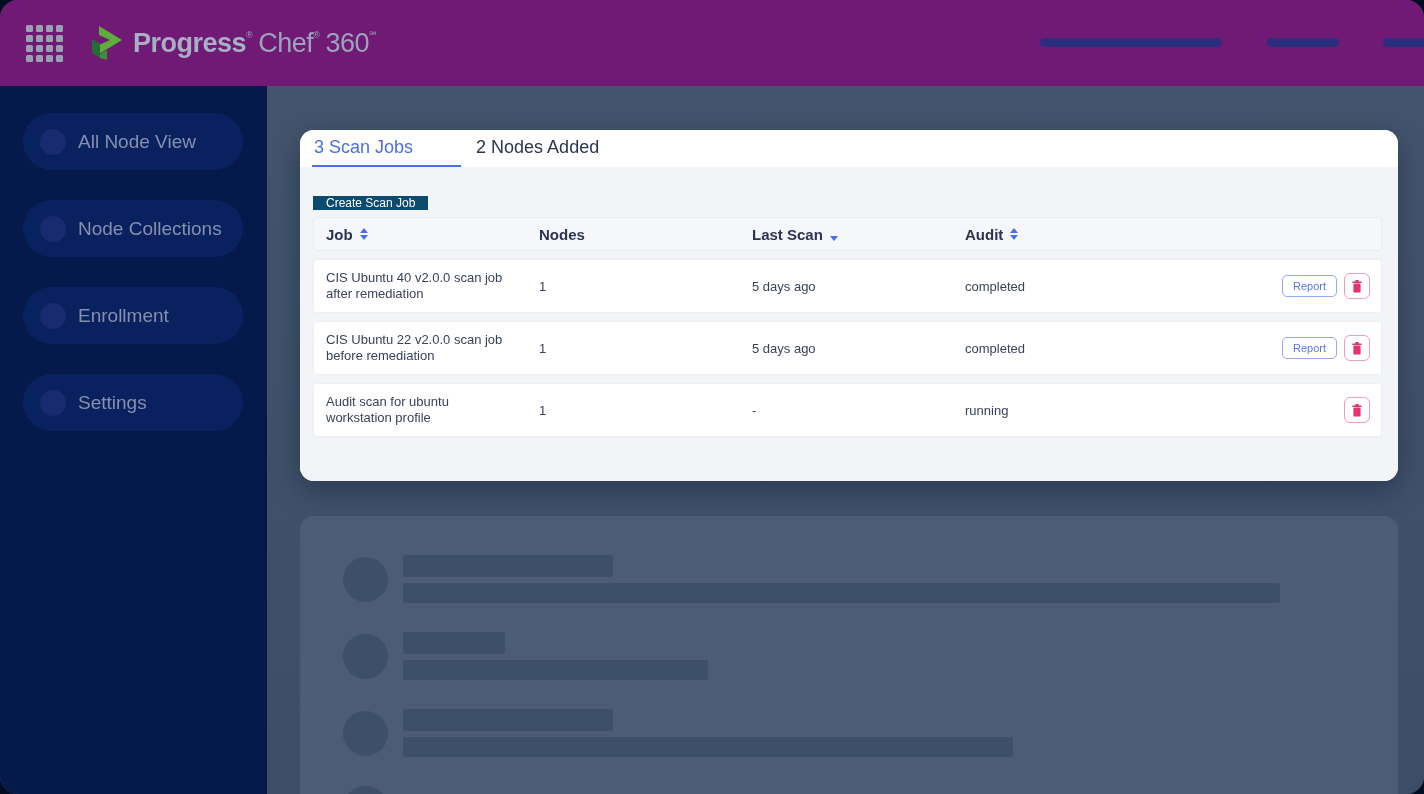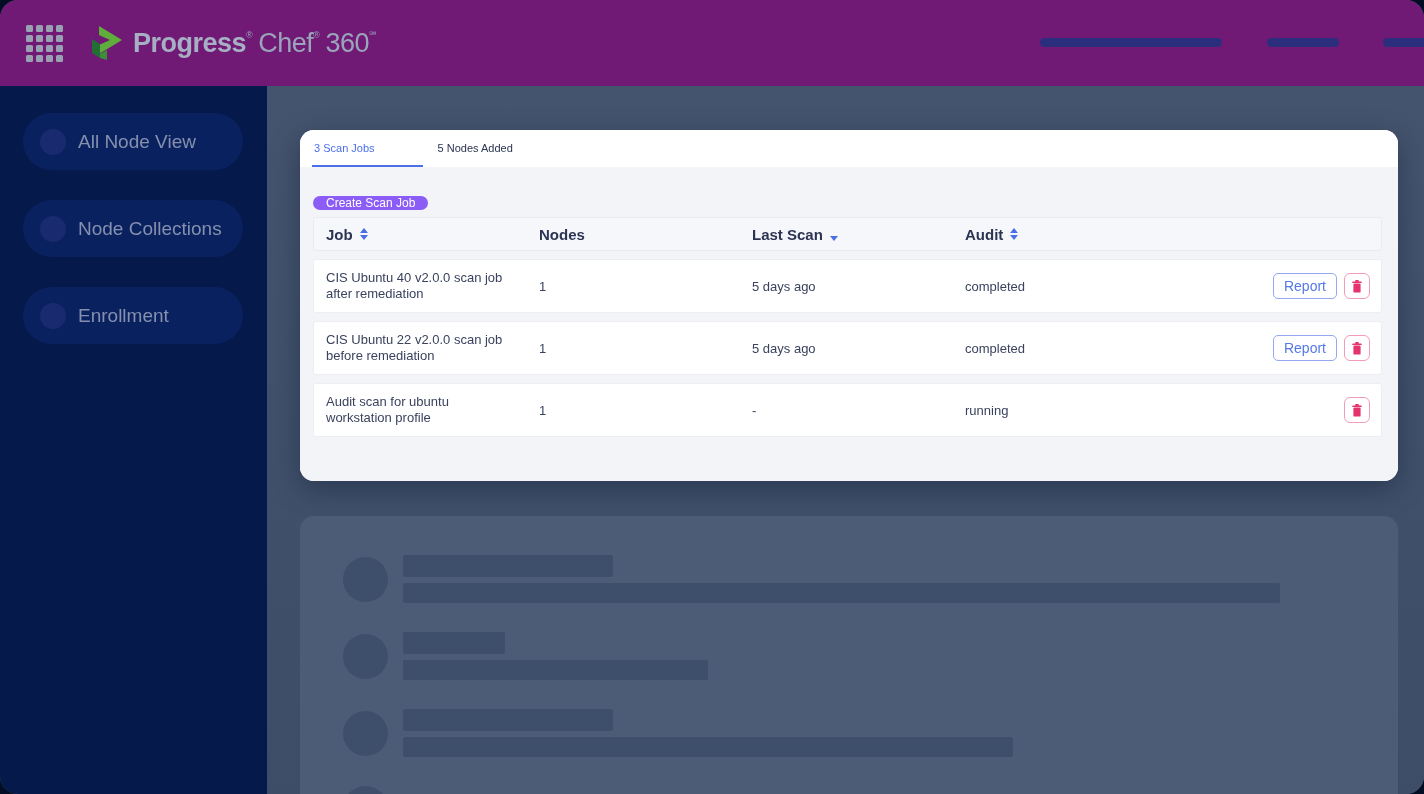--- a/index.html
+++ b/index.html
@@ -56,31 +56,31 @@
 
   
   .card {
     position:absolute; left:33px; top:44px; width:1098px; height:351px;
     background:#ffffff; border-radius:14px; overflow:hidden;
     box-shadow:0 8px 28px rgba(3,14,36,0.35);
     display:flex; flex-direction:column;
   }
   .tabs { height:37px; background:#ffffff; display:flex; align-items:stretch; padding-left:12px; flex-shrink:0; }
   .tab {
-    display:flex; align-items:center; font-size:11px; cursor:pointer;
+    display:flex; align-items:center; font-size:18px; cursor:pointer;
     padding:0 2px; border-bottom:2px solid transparent;
   }
   .tab.active { color:#4a6fe8; border-bottom-color:#4a6fe8; padding-right:48px; }
   .tab.inactive { color:#2b3452; margin-left:13px; }
   .card-section {
     flex:1; background:#f3f4f7; padding:26px 16px 0 13px;
   }
   .create-btn {
-    display:inline-block; background:#8b5cf6; color:#ffffff; font-size:12px;
-    padding:0 13px; border:none; border-radius:14px; cursor:pointer;
+    display:inline-block; background:#0c4a6e; color:#ffffff; font-size:12px;
+    padding:0 13px; border:none; border-radius:0; cursor:pointer;
     font-family:"Liberation Sans", sans-serif;
   }
 
   
   .table { margin-top:6px; }
   .trow {
     display:grid; grid-template-columns:213px 213px 213px 1fr auto;
     align-items:center; padding-left:12px; padding-right:11px;
   }
   .thead {
@@ -94,21 +94,21 @@
   .tri-down { width:0; height:0; border-left:4px solid transparent; border-right:4px solid transparent; border-top:5px solid #4a6fe8; }
   .sort.desc-only { margin-top:9px; }
   .tbody-row {
     background:#ffffff; border:1px solid #eceef2; border-radius:3px;
     min-height:53px; margin-bottom:8px; font-size:13px; color:#3a425e;
   }
   .cell-job { max-width:190px; line-height:16px; padding:10px 0; }
   .actions { display:flex; align-items:center; gap:7px; justify-self:end; }
   .report-btn {
     background:#ffffff; border:1px solid #94a9f1; color:#5478e8;
-    font-size:14px; padding:4px 10px; border-radius:5px; cursor:pointer;
+    font-size:11px; padding:4px 10px; border-radius:5px; cursor:pointer;
     font-family:"Liberation Sans", sans-serif;
   }
   .delete-btn {
     width:26px; height:26px; background:#ffffff; border:1px solid #f29bbc;
     border-radius:6px; cursor:pointer; display:flex; align-items:center; justify-content:center;
     padding:0;
   }
 
   
   .skel-panel {
@@ -170,28 +170,32 @@
         <span class="nav-label">All Node View</span>
       </div>
       <div class="nav-pill">
         <span class="nav-dot"></span>
         <span class="nav-label">Node Collections</span>
       </div>
       <div class="nav-pill">
         <span class="nav-dot"></span>
         <span class="nav-label">Enrollment</span>
       </div>
+      <div class="nav-pill">
+        <span class="nav-dot"></span>
+        <span class="nav-label">Settings</span>
+      </div>
     </div>
 
     <div class="main">
 
       <div class="card">
         <div class="tabs">
           <div class="tab active">3 Scan Jobs</div>
-          <div class="tab inactive">5 Nodes Added</div>
+          <div class="tab inactive">2 Nodes Added</div>
         </div>
         <div class="card-section">
           <button class="create-btn">Create Scan Job</button>
 
           <div class="table">
             <div class="trow thead">
               <div class="th">
                 <span>Job</span>
                 <span class="sort">
                     <span class="tri-up"></span>

